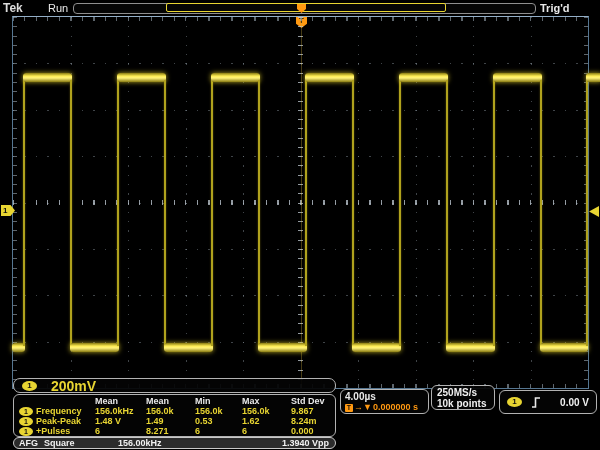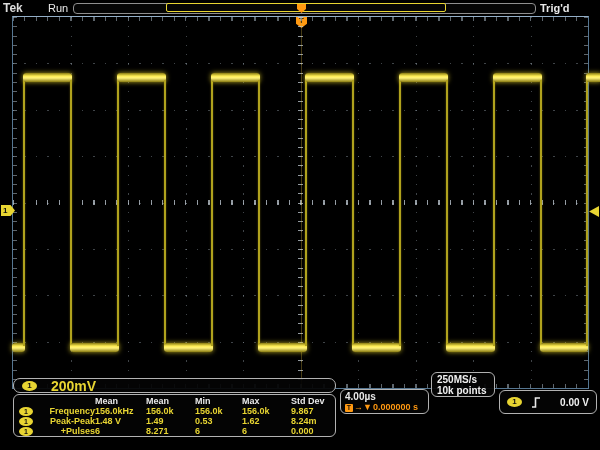--- a/index.html
+++ b/index.html
@@ -58,30 +58,30 @@
   
   .rbox{position:absolute;border:1px solid #b2b2b2;border-radius:6px;background:rgba(4,4,4,.93);box-sizing:border-box;}
   .badge{display:inline-block;width:15px;height:10px;background:#e8d532;border-radius:50%;
          color:#111;font-size:8px;font-weight:bold;text-align:center;line-height:10px;vertical-align:middle;}
   .ch-box{left:13px;top:378px;width:323px;height:15px;border-radius:7px;display:flex;align-items:center;gap:14px;padding:0 8px;}
   .ch-box .scale{color:#e8d532;font-size:14px;font-weight:bold;}
   .meas-box{left:13px;top:394px;width:323px;height:43px;padding:1px 5px;}
   .mtable{display:grid;grid-template-columns:76px 51px 49px 47px 49px auto;font-size:9px;font-weight:bold;line-height:10px;}
   .mtable .hdr{color:#e9e9e9;}
   .mtable .cell{color:#e8d532;}
-  .mtable .lbl{display:flex;align-items:center;gap:13px;color:#e8d532;justify-content:space-between;}
+  .mtable .lbl{display:flex;align-items:center;gap:3px;color:#e8d532;}
   .mtable .lbl .badge{width:14px;height:9px;line-height:9px;font-size:7px;}
   .afg-bar{left:13px;top:437px;width:323px;height:12px;background:#2c2c2c;border:1px solid #c9c9c9;
            border-radius:6px;color:#f2f2f2;font-size:9px;font-weight:bold;line-height:10px;}
   .afg-bar span{position:absolute;top:0px;}
   .tb-box{left:340px;top:389px;width:89px;height:25px;padding:1px 4px;font-size:10px;font-weight:bold;}
   .tb-box .l2{color:#ff9912;font-size:9px;display:flex;align-items:center;gap:1px;line-height:11px;}
   .t-icon{display:inline-block;width:8px;height:8px;background:#ff9912;color:#1a0d00;font-size:7px;
           font-weight:bold;text-align:center;line-height:8px;border-radius:1px;}
-  .acq-box{left:431px;top:372px;width:64px;height:25px;padding:1px 5px;font-size:10px;font-weight:bold;color:#f0f0f0;line-height:11px;}
+  .acq-box{left:431px;top:385px;width:64px;height:25px;padding:1px 5px;font-size:10px;font-weight:bold;color:#f0f0f0;line-height:11px;}
   .trg-box{left:499px;top:390px;width:98px;height:24px;display:flex;align-items:center;gap:9px;padding:0 7px;}
   .trg-box .lvl{color:#f0f0f0;font-size:10px;font-weight:bold;margin-left:auto;}
 </style>
 </head>
 <body>
 
 <div class="screen">
 
   <div class="txt bold white" style="left:3px;top:1px;font-size:12px;color:#dcdcdc;">Tek</div>
   <div class="txt white" style="left:48px;top:2px;font-size:11px;">Run</div>
@@ -188,20 +188,26 @@
           <span>+Pulses</span>
         </div>
         <div class="cell">6</div>
         <div class="cell">8.271</div>
         <div class="cell">6</div>
         <div class="cell">6</div>
         <div class="cell">0.000</div>
       </div>
   </div>
 
+  <div class="rbox afg-bar">
+    <span style="left:5px;">AFG</span>
+    <span style="left:30px;">Square</span>
+    <span style="left:104px;">156.00kHz</span>
+    <span style="right:6px;">1.3940 Vpp</span>
+  </div>
 
   <div class="rbox tb-box">
     <div class="white">4.00µs</div>
     <div class="l2">
       <span class="t-icon">T</span>
         <span>→▼</span>
         <span>0.000000 s</span>
     </div>
   </div>
 

